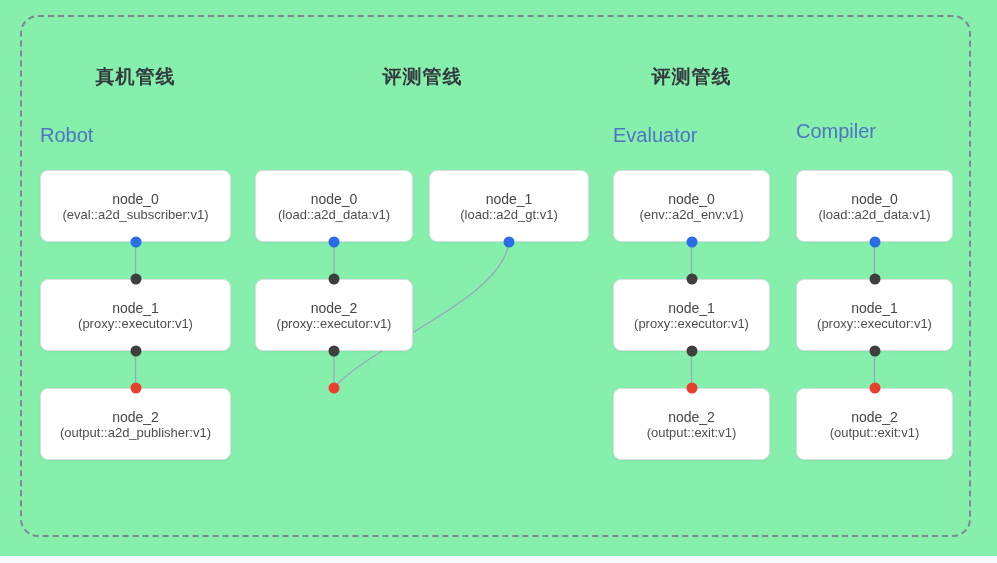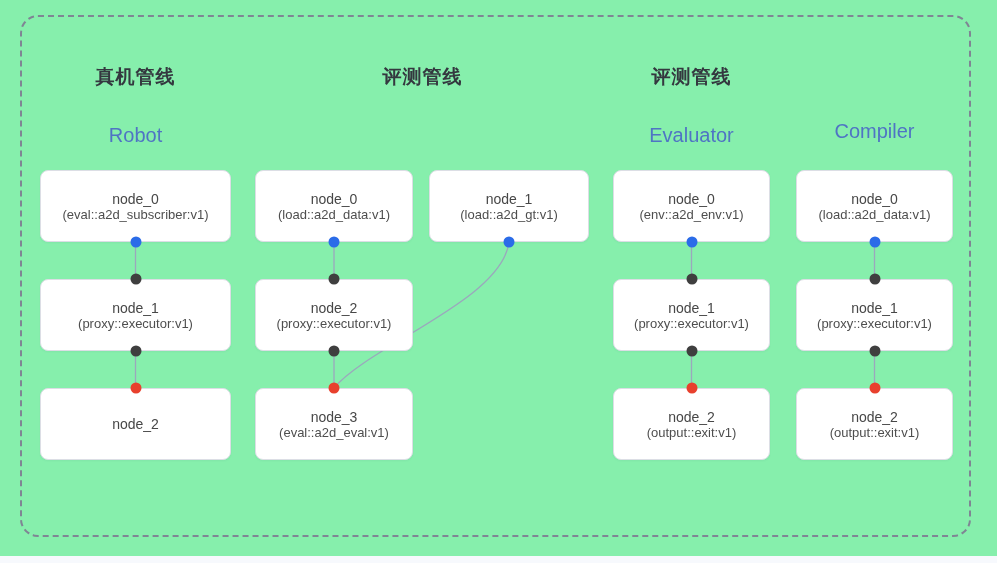--- a/index.html
+++ b/index.html
@@ -29,21 +29,21 @@
   }
   .title-zh {
     position: absolute; z-index: 2;
     text-align: center;
     font-size: 19px; font-weight: bold;
     color: #34383f;
     letter-spacing: 1px;
   }
   .title-en {
     position: absolute; z-index: 2;
-    text-align: center;
+    text-align: left;
     font-size: 20px;
     color: #4f74c4;
   }
   .node {
     position: absolute; z-index: 2;
     height: 72px;
     background: #ffffff;
     border: 1px solid #dcdee5;
     border-radius: 8px;
     box-shadow: 0 1px 2px rgba(40,60,110,0.05);
@@ -91,43 +91,40 @@
   <div class="node" style="left:40px; top:170px; width:191px">
     <div class="nl1">node_0</div>
     <div class="nl2">(eval::a2d_subscriber:v1)</div>
   </div>
   <div class="node" style="left:40px; top:279px; width:191px">
     <div class="nl1">node_1</div>
     <div class="nl2">(proxy::executor:v1)</div>
   </div>
   <div class="node" style="left:40px; top:388px; width:191px">
     <div class="nl1">node_2</div>
+    <div class="nl2">(output::a2d_publisher:v1)</div>
   </div>
   <div class="dot blue" style="left:135.5px; top:242px"></div>
   <div class="dot dark" style="left:135.5px; top:279px"></div>
   <div class="dot dark" style="left:135.5px; top:351px"></div>
   <div class="dot red" style="left:135.5px; top:388px"></div>
 
   <div class="title-zh" style="left:255px; top:64px; width:335px">评测管线</div>
 
   <div class="node" style="left:255px; top:170px; width:158px">
     <div class="nl1">node_0</div>
     <div class="nl2">(load::a2d_data:v1)</div>
   </div>
   <div class="node" style="left:429px; top:170px; width:160px">
     <div class="nl1">node_1</div>
     <div class="nl2">(load::a2d_gt:v1)</div>
   </div>
   <div class="node" style="left:255px; top:279px; width:158px">
     <div class="nl1">node_2</div>
     <div class="nl2">(proxy::executor:v1)</div>
-  </div>
-  <div class="node" style="left:255px; top:388px; width:158px">
-    <div class="nl1">node_3</div>
-    <div class="nl2">(eval::a2d_eval:v1)</div>
   </div>
   <div class="dot blue" style="left:334px; top:242px"></div>
   <div class="dot blue" style="left:509px; top:242px"></div>
   <div class="dot dark" style="left:334px; top:279px"></div>
   <div class="dot dark" style="left:334px; top:351px"></div>
   <div class="dot red" style="left:334px; top:388px"></div>
 
   <div class="title-zh" style="left:613px; top:64px; width:157px">评测管线</div>
   <div class="title-en" style="left:613px; top:124px; width:157px">Evaluator</div>
 

